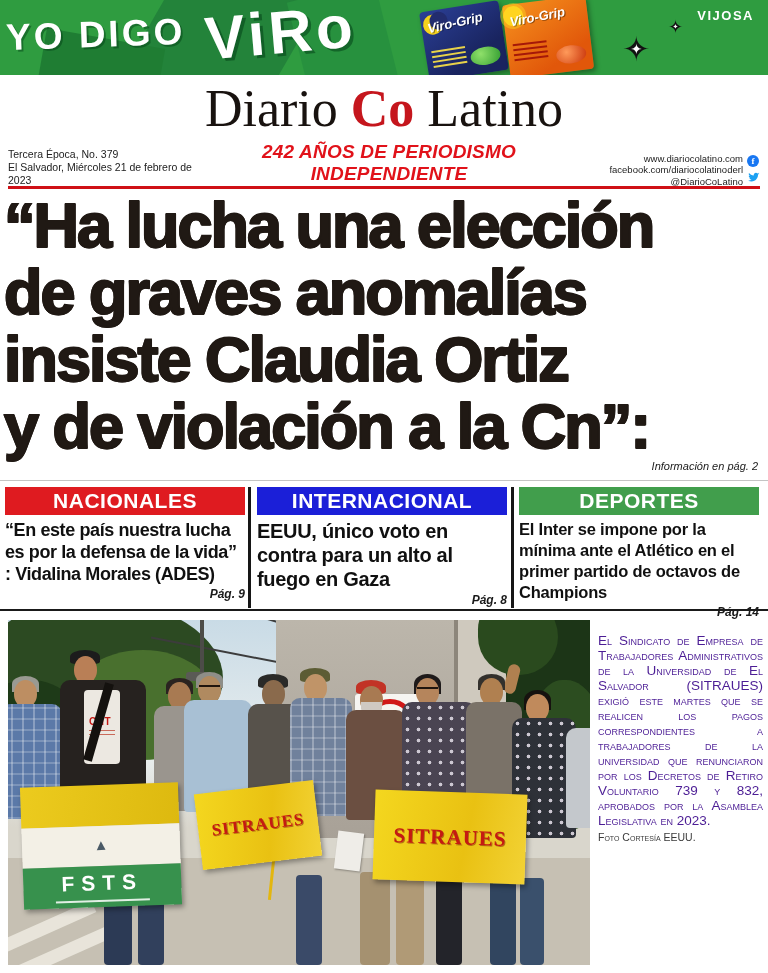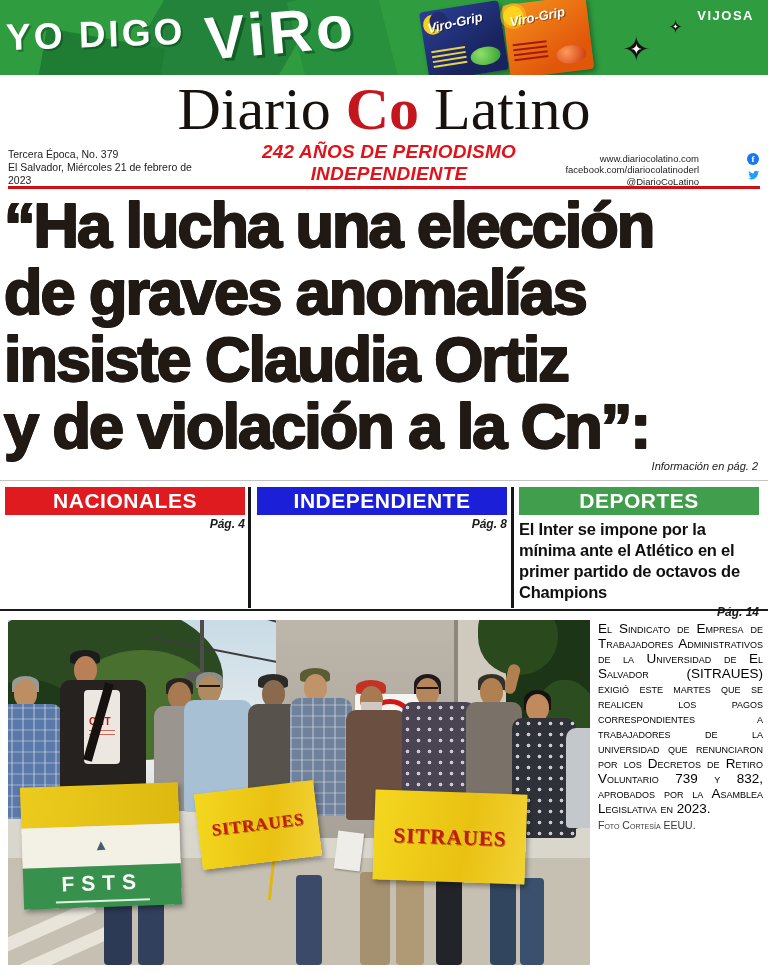--- a/index.html
+++ b/index.html
@@ -36,26 +36,26 @@
   .sparkle .in{position:absolute;left:50%;top:50%;transform:translate(-50%,-52%);color:#fff;}
   .sp1{left:622px;top:32px;font-size:34px;}
   .sp1 .in{font-size:14px;}
   .sp2{left:668px;top:18px;font-size:18px;}
   .sp2 .in{font-size:7px;}
   .vijosa{position:absolute;right:14px;top:8px;color:#fff;font-weight:900;font-size:13px;letter-spacing:1.5px;}
 
   
   .masthead{position:absolute;left:0;top:75px;width:768px;height:115px;}
   .mast-title{position:absolute;left:0;top:-6px;width:768px;text-align:center;
-              font-family:"Liberation Serif",serif;font-size:60px;line-height:80px;color:#18120f;letter-spacing:0px;}
+              font-family:"Liberation Serif",serif;font-size:52px;line-height:80px;color:#18120f;letter-spacing:0px;}
   .mast-title .co{color:#c5161d;font-weight:700;}
   .info-row{position:absolute;left:8px;top:72px;width:752px;height:40px;display:flex;align-items:flex-end;}
   .edition{width:195px;font-size:10.5px;line-height:13px;color:#222;}
   .tagline{flex:1;text-align:center;font-size:19px;font-weight:900;font-style:italic;color:#e1121a;letter-spacing:0.2px;padding-bottom:2px;}
-  .web-block{width:185px;display:flex;justify-content:flex-end;align-items:flex-start;gap:44px;}
+  .web-block{width:185px;display:flex;justify-content:flex-end;align-items:center;}
   .web-lines{font-size:9.5px;line-height:11.5px;color:#222;text-align:right;}
   .soc-icons{display:flex;flex-direction:column;gap:4px;margin-left:4px;}
   .fb-icon{width:12px;height:12px;border-radius:50%;background:#1877f2;color:#fff;font-weight:900;
            font-size:9px;line-height:12px;text-align:center;font-family:"Liberation Serif",serif;}
   .red-rule{position:absolute;left:8px;top:111px;width:752px;height:3px;background:#cf1016;}
 
   
   .headline{position:absolute;left:4px;top:192px;width:762px;color:#201914;}
   .headline .hl{display:block;font-size:63px;line-height:67px;font-weight:900;letter-spacing:-2px;
                 -webkit-text-stroke:1.8px #201914;
@@ -144,21 +144,21 @@
   .banner span{font-family:"Liberation Serif",serif;font-weight:900;color:#c51a12;
                text-shadow:1px 1px 0 rgba(120,20,10,.5);}
   .banner1{left:190px;top:167px;width:120px;height:76px;transform:rotate(-7deg);}
   .banner1 span{font-size:17px;letter-spacing:1px;}
   .banner2{left:366px;top:172px;width:152px;height:90px;transform:rotate(2deg);}
   .banner2 span{font-size:21px;letter-spacing:1px;}
   .fringe{position:absolute;left:262px;top:240px;width:3px;height:40px;background:#e3b60e;transform:rotate(6deg);}
 
   
   .story{position:absolute;left:598px;top:621px;width:165px;}
-  .story-body{font-size:13.5px;line-height:15px;color:#000000;font-variant:small-caps;text-align:justify;}
+  .story-body{font-size:13.5px;line-height:15px;color:#4c1d95;font-variant:small-caps;text-align:justify;margin-top:12px;}
   .story-credit{margin-top:3px;font-size:10.5px;color:#3a3a3a;font-variant:small-caps;}
 </style>
 </head>
 <body>
 
 <div id="page">
 
   <div class="ad">
     <div class="ad-shape1"></div>
     <div class="ad-shape2"></div>
@@ -226,25 +226,27 @@
     <span class="hl">de graves anomalías</span>
     <span class="hl">insiste Claudia Ortiz</span>
     <span class="hl">y de violación a la Cn”:</span>
   </div>
   <div class="hl-ref">Información en pág. 2</div>
   <div class="thin-rule"></div>
 
   <div class="sections">
     <div class="sec-col c1">
       <div class="sec-head">NACIONALES</div>
-      <div class="sec-page">Pág. 4</div>
+      <div class="sec-teaser">“En este país nuestra lucha es por la defensa de la vida” : Vidalina Morales (ADES)</div>
+      <div class="sec-page">Pág. 9</div>
     </div>
     <div class="sec-sep sep1"></div>
     <div class="sec-col c2">
-      <div class="sec-head">INDEPENDIENTE</div>
+      <div class="sec-head">INTERNACIONAL</div>
+      <div class="sec-teaser">EEUU, único voto en contra para un alto al fuego en Gaza</div>
       <div class="sec-page">Pág. 8</div>
     </div>
     <div class="sec-sep sep2"></div>
     <div class="sec-col c3">
       <div class="sec-head">DEPORTES</div>
       <div class="sec-teaser">El Inter se impone por la mínima ante el Atlético en el primer partido de octavos de Champions</div>
       <div class="sec-page">Pág. 14</div>
     </div>
   </div>
   <div class="bottom-rule"></div>

